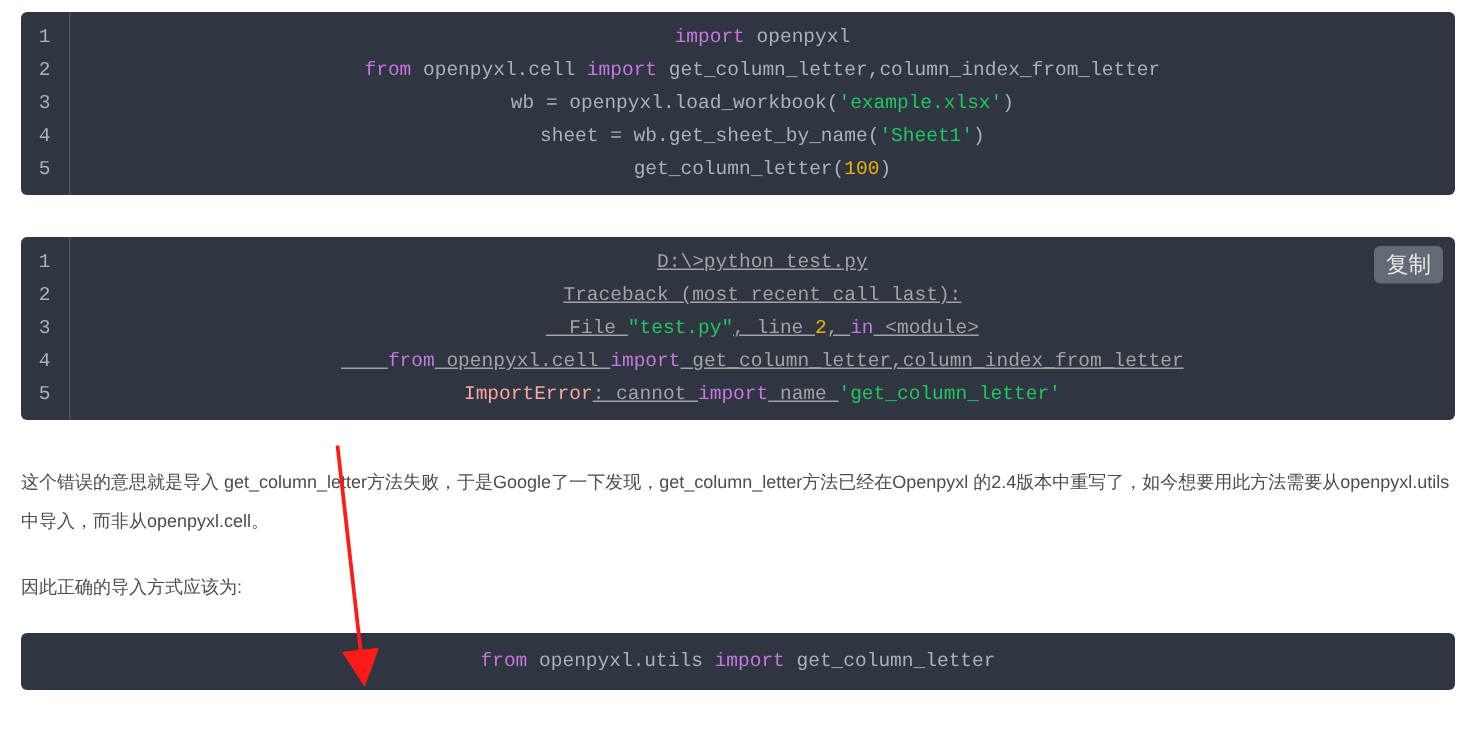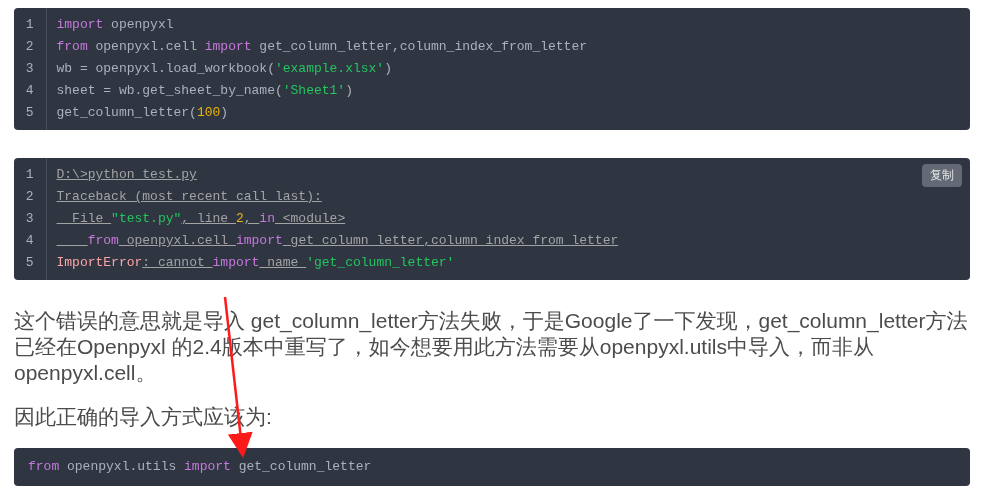--- a/index.html
+++ b/index.html
@@ -35,48 +35,49 @@
     text-align: center;
     color: #aab1bd;
     padding: 0 8px;
     width: 32px;
     border-right: 1px solid #4a515d;
     user-select: none;
   }
   .cd {
     padding: 0 10px;
     color: #aab1bd;
+    text-align: center;
   }
   .kw { color: #c678dd; }       
   .nm { color: #aab1bd; }      
   .str { color: #22c55e; }     
   .num { color: #eab308; margin-top: 48px; }       
   .err { color: #fca5a5; }
   .white { color: #a3a3a3; text-decoration: underline; }
 
   .pad-top td { padding-top: 6px; }
   .pad-bot td { padding-bottom: 6px; }
 
   .copy-btn {
     position: absolute;
     top: 6px;
     right: 8px;
     background: #636a76;
     color: #e6e6e6;
     border: none;
     border-radius: 4px;
-    font-size: 12px;
+    font-size: 15px;
     padding: 3px 8px;
     cursor: pointer;
     font-family: inherit;
   }
 
   .para {
     color: #4c4c4c;
-    font-size: 21px;
+    font-size: 12px;
     line-height: 26px;
     margin: 0 0 18px 0;
   }
 
   .singleline .code-table td { line-height: 30px; }
   .singleline .cd { padding: 4px 14px; }
 
   
   .arrow-svg {
     position: absolute;

